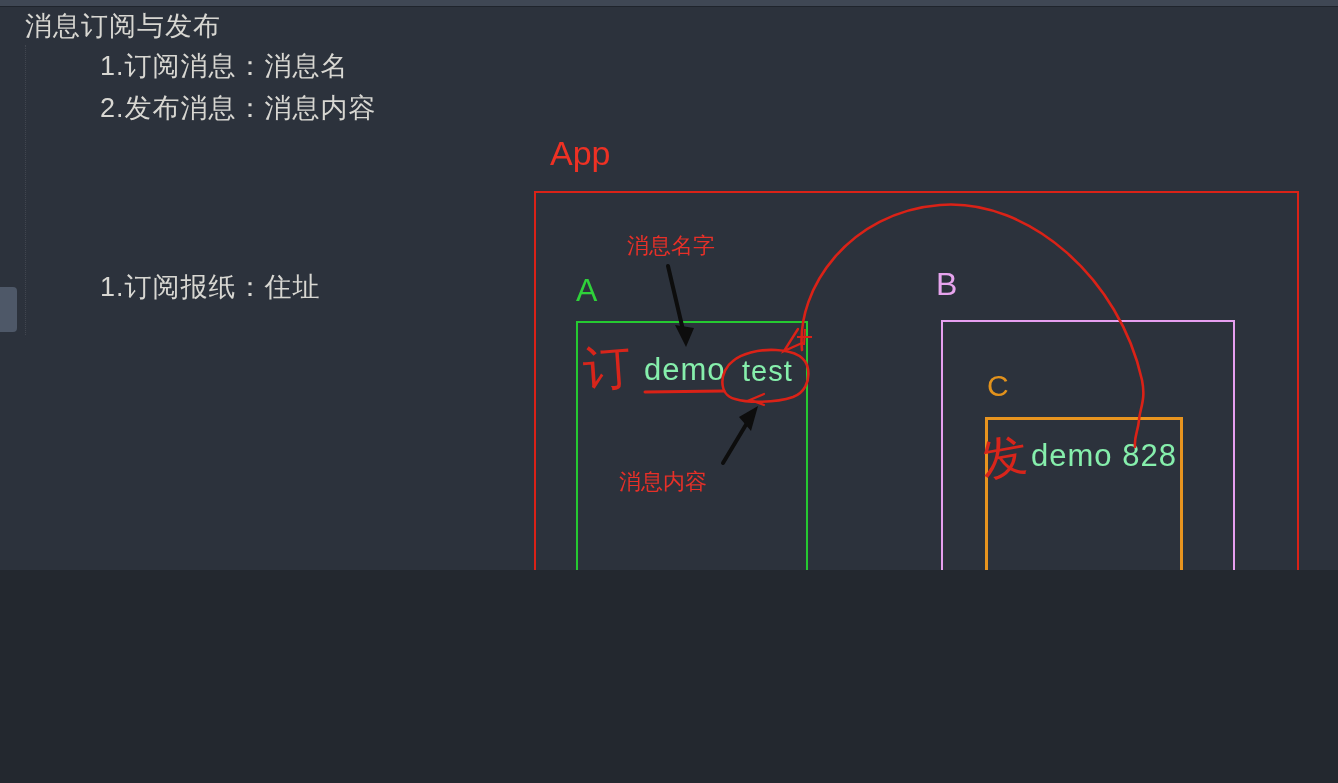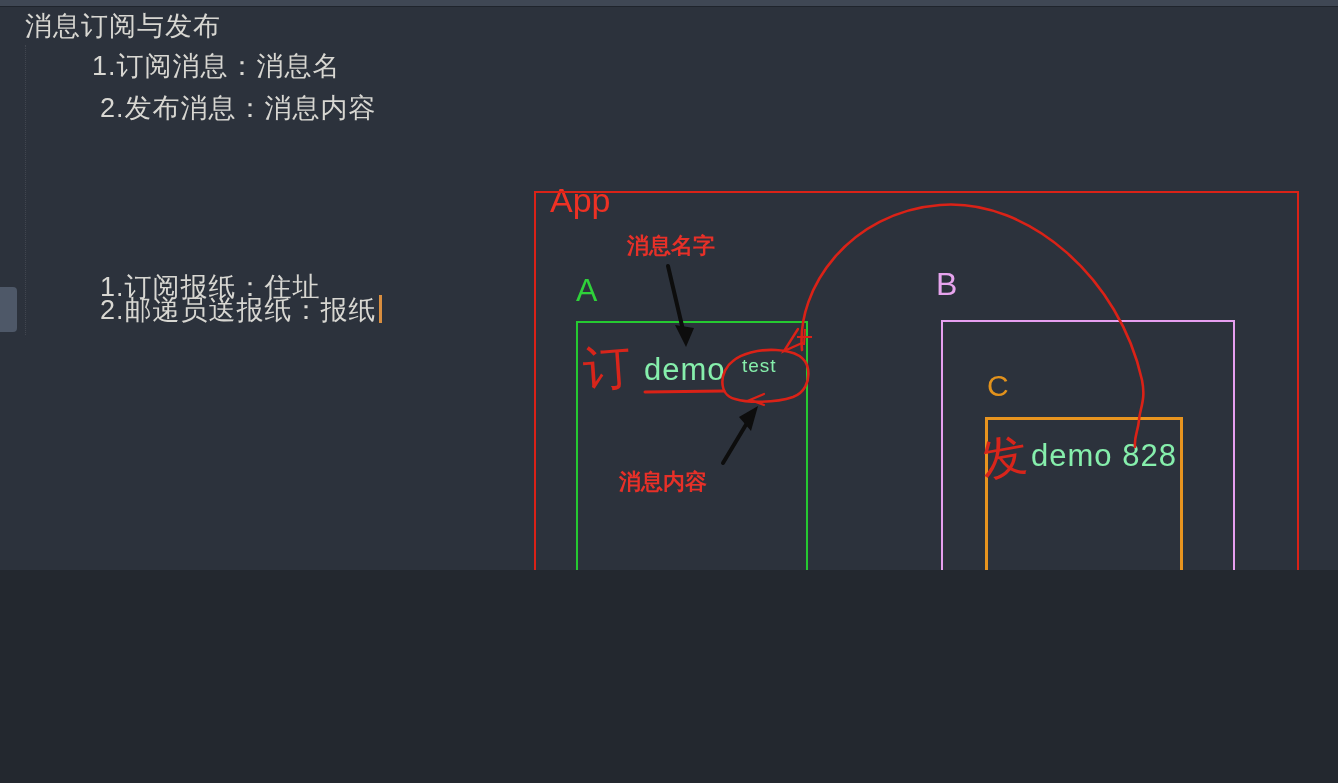--- a/index.html
+++ b/index.html
@@ -8,62 +8,61 @@
     background:#2c323c;
     font-family:"Liberation Sans",sans-serif;
   }
   .topbar{position:absolute;left:0;top:0;width:100%;height:6px;background:#3f4754;border-bottom:1px solid #1f242c;}
   .note-text{position:absolute;color:#d8d7d2;font-size:27px;letter-spacing:1px;white-space:nowrap;}
   .caret{display:inline-block;width:3px;height:28px;background:#d98e3f;vertical-align:-4px;margin-left:2px;}
   .indent-guide{position:absolute;left:25px;top:45px;height:290px;width:0;border-left:1px dotted rgba(255,255,255,0.10);}
   .scroll-nub{position:absolute;left:0;top:287px;width:17px;height:45px;background:#4e5868;border-radius:0 4px 4px 0;}
   .box{position:absolute;background:transparent;}
   .box-label{position:absolute;white-space:nowrap;}
-  .annot{position:absolute;color:#e73028;font-size:22px;font-weight:bold;white-space:nowrap;}
+  .annot{position:absolute;color:#e73028;font-size:22px;font-weight:normal;white-space:nowrap;}
   .hand{position:absolute;color:#d8251b;white-space:nowrap;}
   .mono-red{position:absolute;color:#86efac;font-size:31px;white-space:nowrap;letter-spacing:1px;}
   svg.overlay{position:absolute;left:0;top:0;pointer-events:none;}
 </style>
 </head>
 <body>
 
 <div class="stage">
 
   <div class="topbar"></div>
   <div class="indent-guide"></div>
   <div class="scroll-nub"></div>
 
   <div class="note-text" style="left:25px;top:8px;">消息订阅与发布</div>
-  <div class="note-text" style="left:92px;top:48px;">1.订阅消息：消息名</div>
+  <div class="note-text" style="left:100px;top:48px;">1.订阅消息：消息名</div>
   <div class="note-text" style="left:100px;top:90px;">2.发布消息：消息内容</div>
 
   <div class="note-text" style="left:100px;top:269px;">1.订阅报纸：住址</div>
-  <div class="note-text" style="left:100px;top:292px;"><span>2.邮递员送报纸：报纸</span><span class="caret"></span></div>
 
-  <div class="box-label" style="left:550px;top:134px;font-size:34px;color:#ee3124;font-weight:500;margin-top:47px;">App</div>
+  <div class="box-label" style="left:550px;top:134px;font-size:34px;color:#ee3124;font-weight:500;">App</div>
   <div class="box" style="left:534px;top:191px;width:761px;height:567px;border:2.5px solid #da2217;"></div>
 
   <div class="box-label" style="left:576px;top:272px;font-size:32px;color:#2fd13a;">A</div>
   <div class="box" style="left:576px;top:321px;width:228px;height:308px;border:2px solid #25c931;"></div>
 
   <div class="box-label" style="left:936px;top:266px;font-size:32px;color:#e7a4ee;">B</div>
   <div class="box" style="left:941px;top:320px;width:290px;height:307px;border:2px solid #e79ff0;"></div>
 
   <div class="box-label" style="left:987px;top:369px;font-size:30px;color:#e2921c;">C</div>
   <div class="box" style="left:985px;top:417px;width:192px;height:164px;border:3px solid #e8941f;"></div>
 
   <div class="box" style="left:598px;top:674px;width:655px;height:76px;border:3px solid #1e2ccc;"></div>
   <div class="box-label" style="left:607px;top:682px;font-size:33px;color:#2334d8;">D</div>
 
   <div class="annot" style="left:627px;top:231px;">消息名字</div>
   <div class="annot" style="left:619px;top:467px;">消息内容</div>
 
   <div class="hand" style="left:583px;top:336px;font-size:48px;transform:rotate(-4deg);">订</div>
   <div class="mono-red" style="left:644px;top:352px;">demo</div>
-  <div class="mono-red" style="left:742px;top:355px;font-size:19px;">test</div>
+  <div class="mono-red" style="left:742px;top:355px;font-size:29px;">test</div>
 
   <div class="hand" style="left:981px;top:427px;font-size:46px;transform:rotate(-10deg);">发</div>
   <div class="mono-red" style="left:1031px;top:438px;">demo 828</div>
 
   <svg class="overlay" width="1338" height="783" viewBox="0 0 1338 783">
 
     <path d="M 802 350 C 796 288 850 212 940 205 C 1030 198 1120 280 1142 380 C 1146 400 1140 408 1139 420 C 1138 432 1134 436 1135 447" fill="none" stroke="#da2217" stroke-width="2.6" stroke-linecap="round"></path>
 
     <path d="M 798 329 L 784 351 L 802 343" fill="none" stroke="#da2217" stroke-width="2.4" stroke-linecap="round"></path>
     <path d="M 797 337 L 812 337 M 805 329 L 804 345" fill="none" stroke="#da2217" stroke-width="2"></path>

